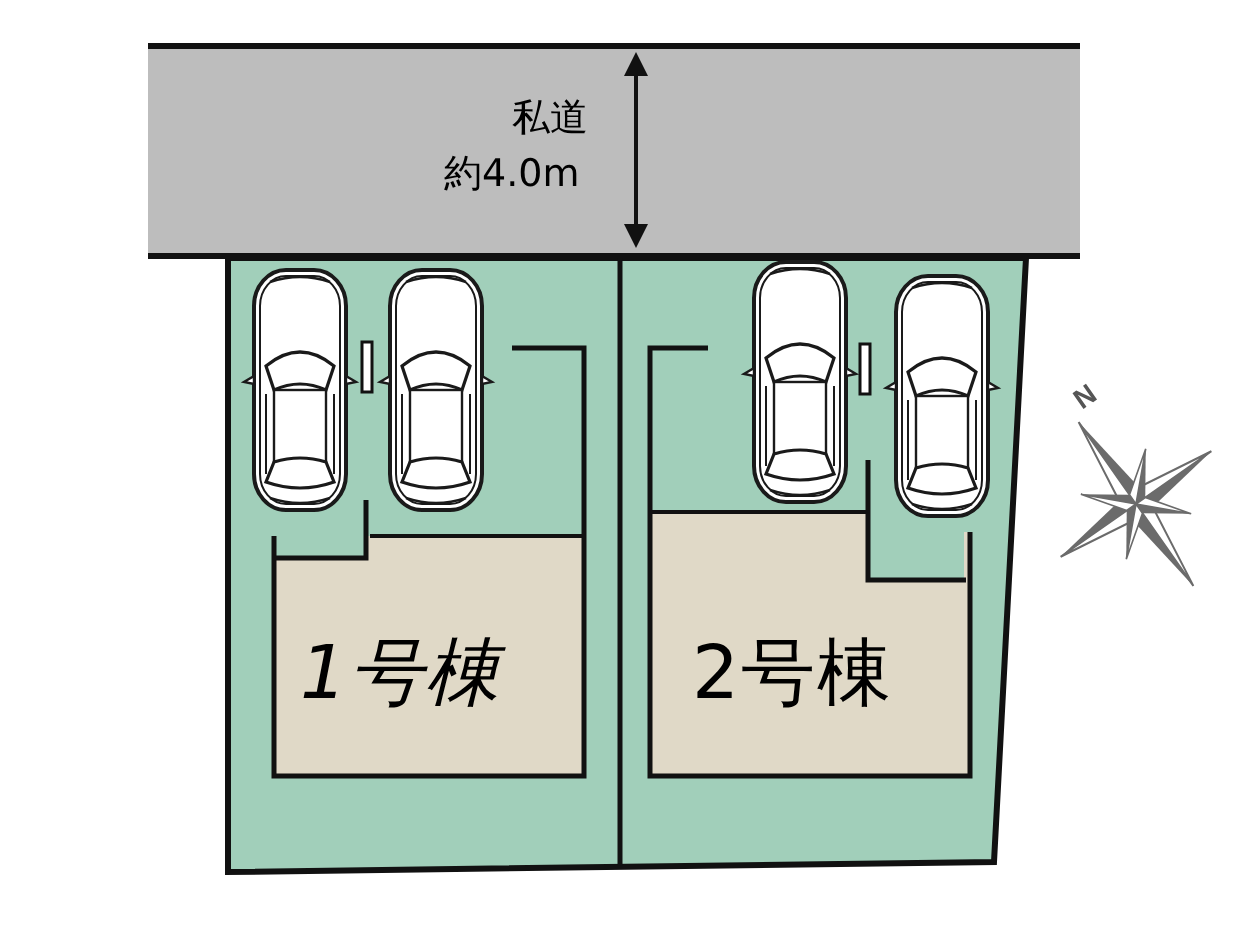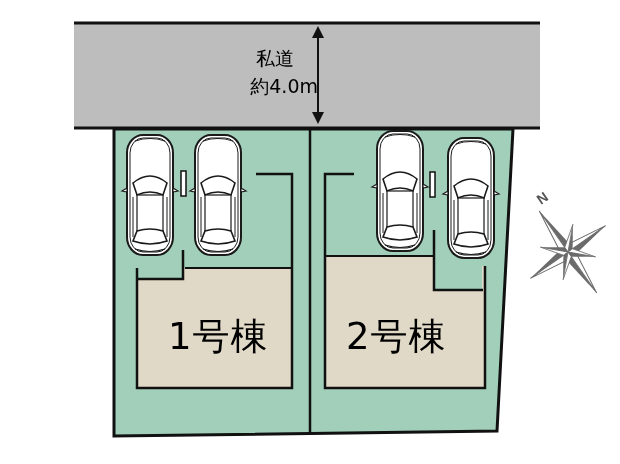--- a/index.html
+++ b/index.html
@@ -1,22 +1,22 @@
 <!DOCTYPE html>
 <html><head>
 <meta charset="utf-8">
 <style>
   html,body{margin:0;padding:0;background:#ffffff;}
   body{width:620px;height:464px;position:relative;overflow:hidden;font-family:"DejaVu Sans","Liberation Sans",sans-serif;}
   #plan{position:absolute;left:0;top:0;}
   .label{position:absolute;color:#000000;white-space:nowrap;}
   .road-name{left:230px;top:46px;font-size:19px;width:90px;text-align:center;}
-  .road-width{left:222px;top:74px;font-size:19px;width:96px;text-align:right;}
+  .road-width{left:222px;top:74px;font-size:19px;width:96px;text-align:left;}
   .lot-label{font-size:37px;font-weight:normal;letter-spacing:1px;}
-  .lot1{left:168px;top:312px;}
+  .lot1{left:150px;top:312px;font-style:italic;}
   .lot2{left:346px;top:312px;}
 </style>
 </head>
 <body>
 
 <svg id="plan" width="620" height="464" viewBox="0 0 620 464">
   <defs>
     <g id="car">
 
       <rect x="2" y="2" width="46" height="120" rx="16" ry="18" fill="#ffffff" stroke="#1a1a1a" stroke-width="2"></rect>

